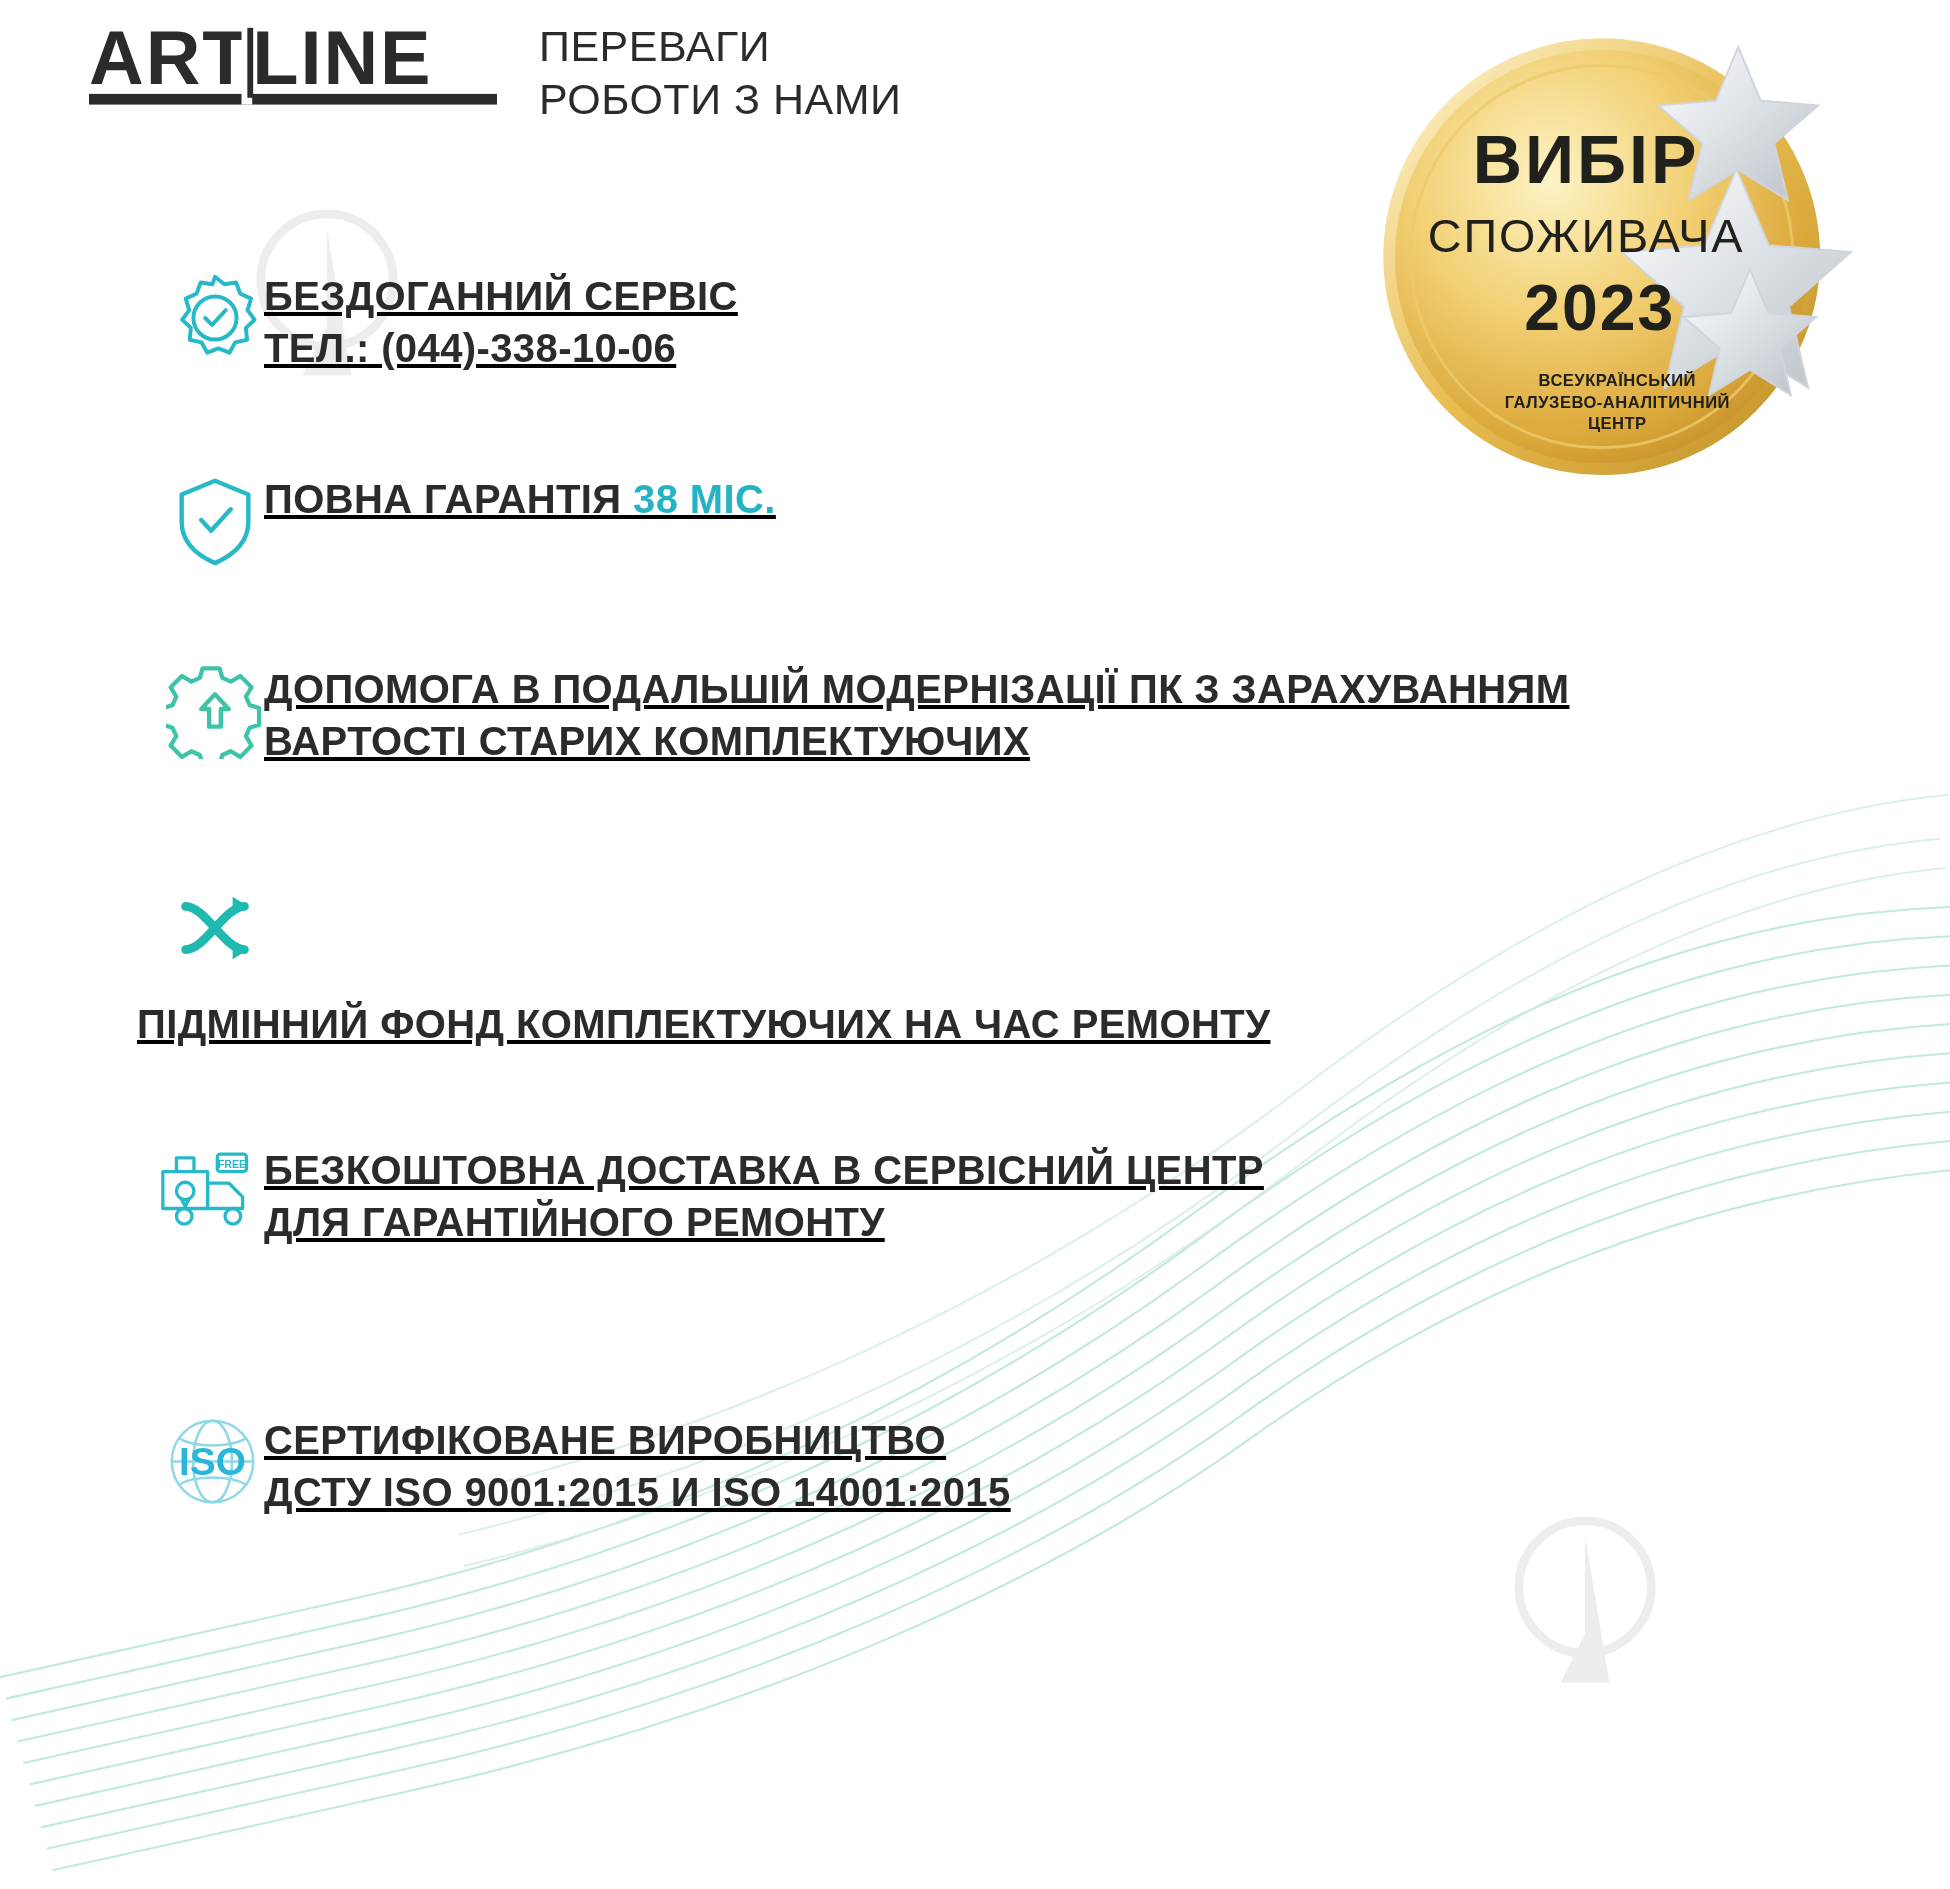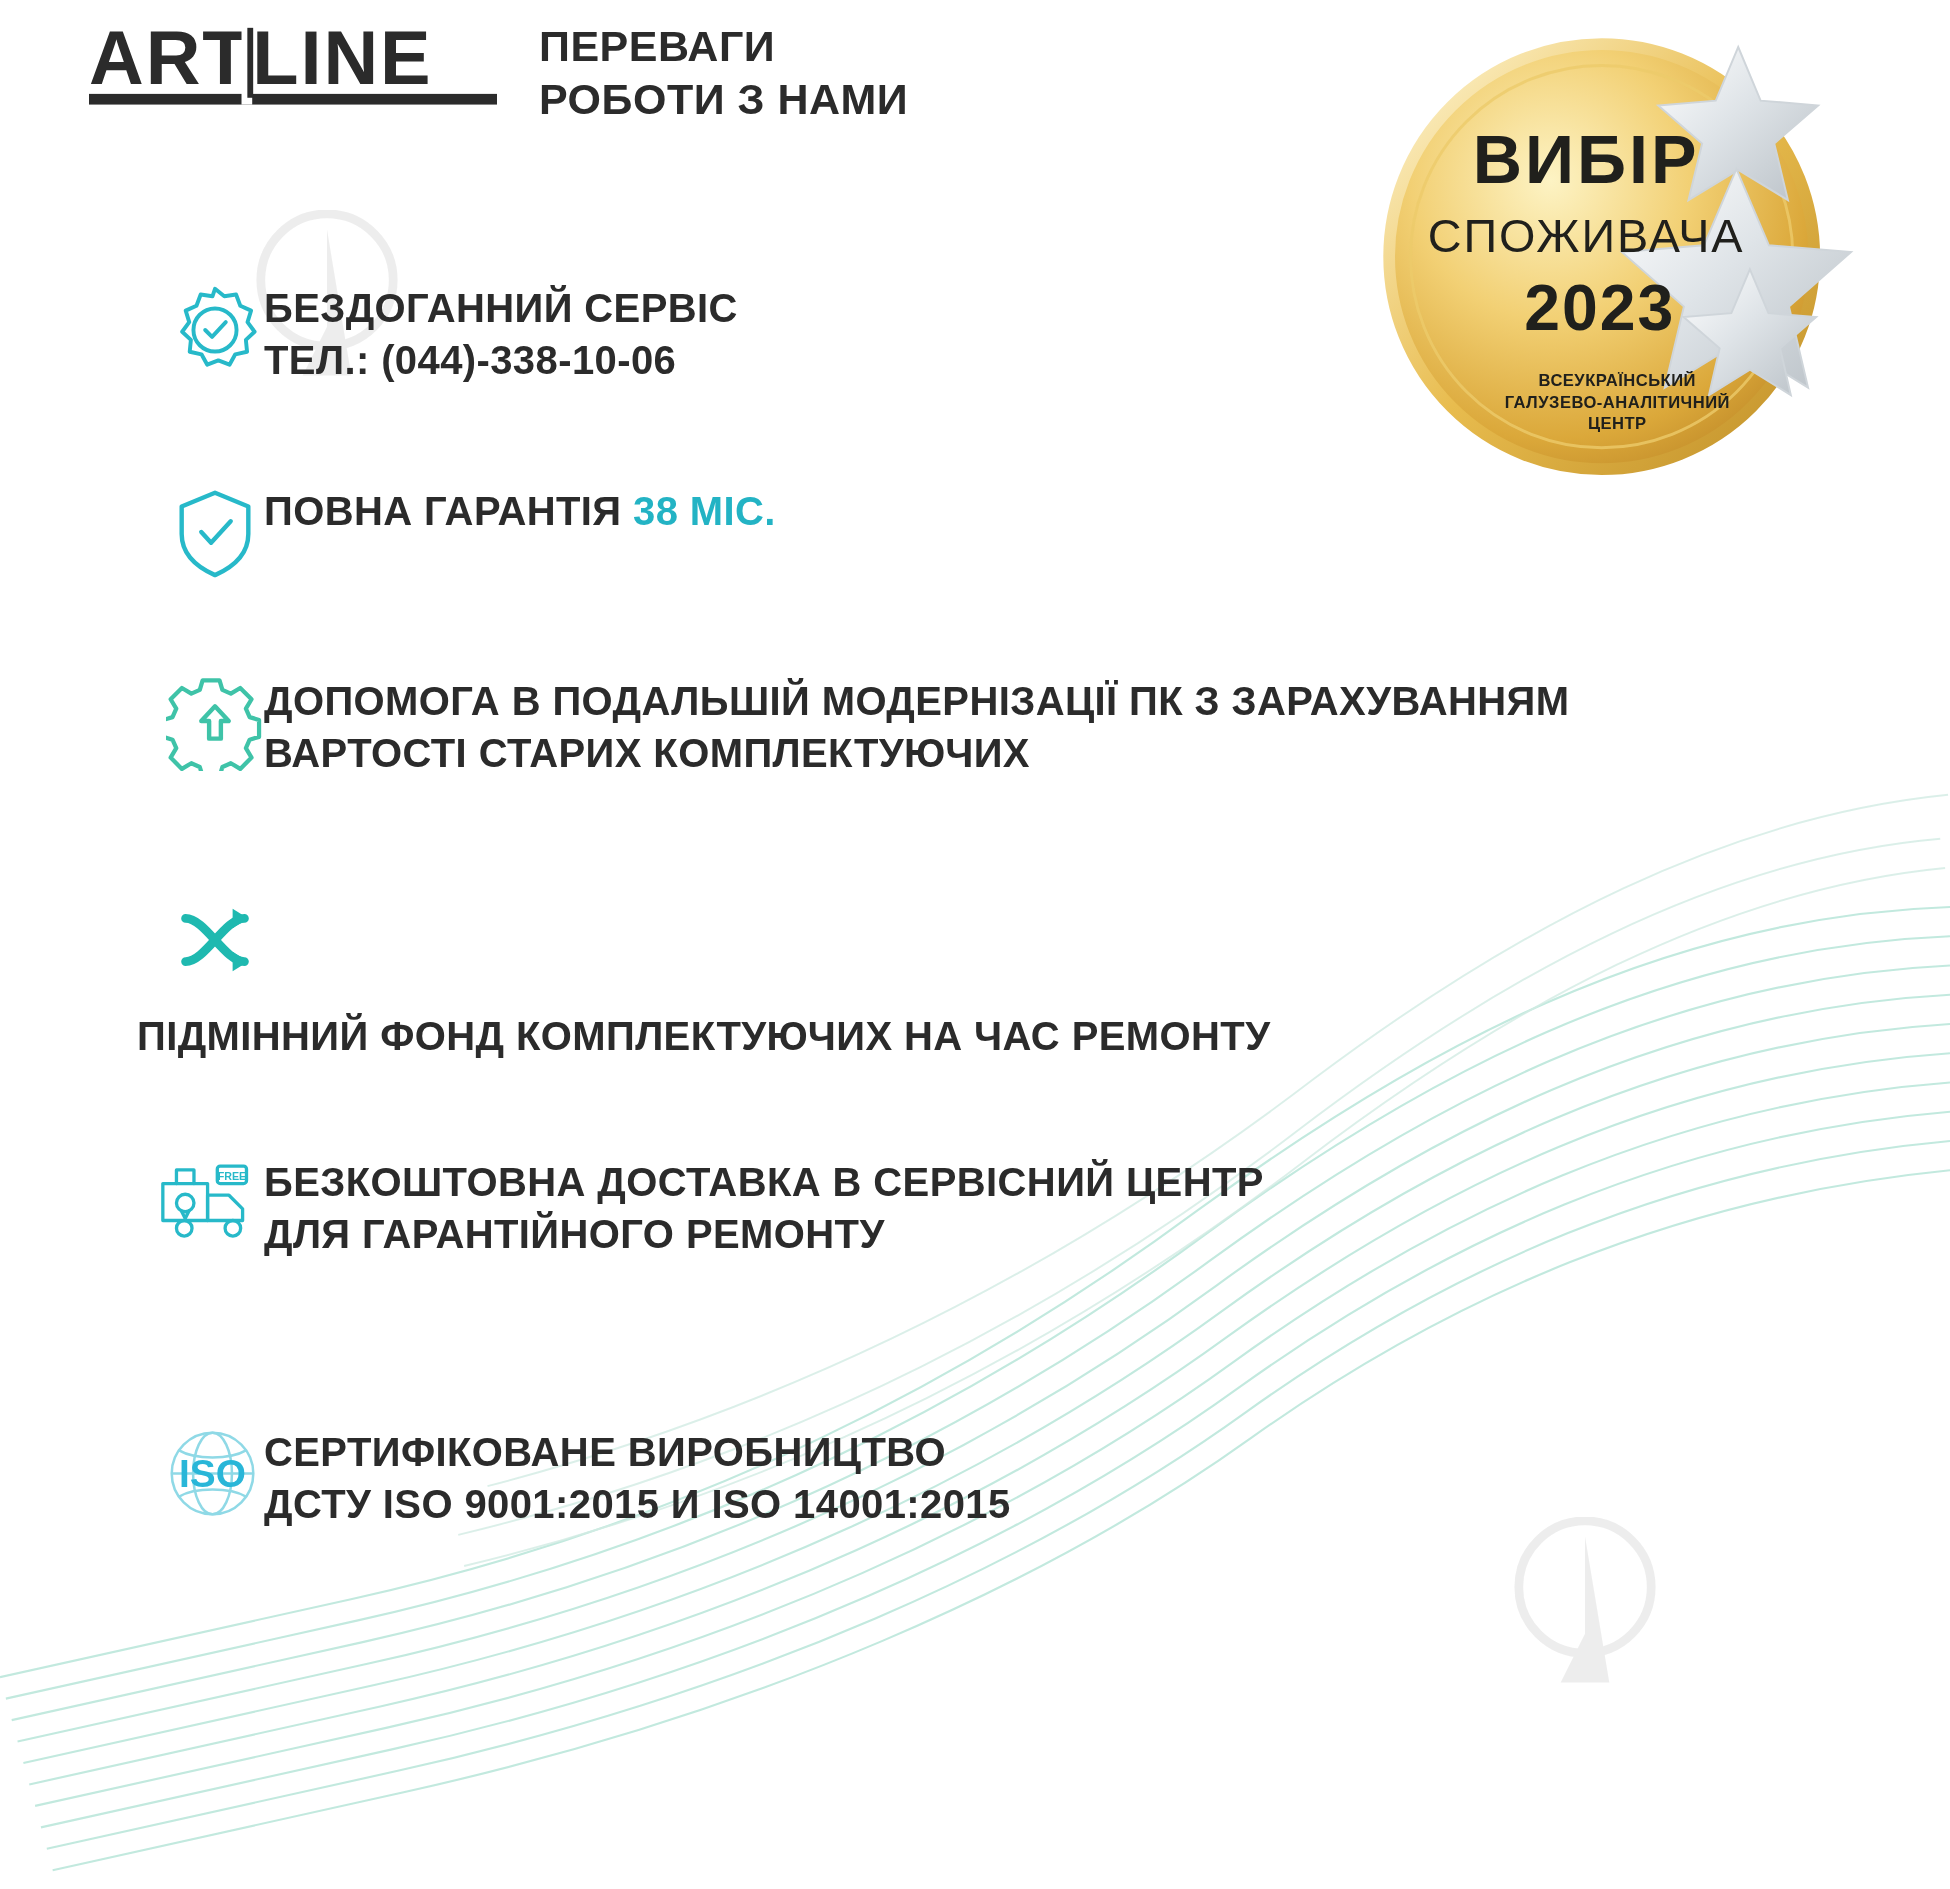--- a/index.html
+++ b/index.html
@@ -51,21 +51,21 @@
     height: 102px;
   }
   .logo svg { display: block; }
 
   .header-title {
     position: absolute;
     left: 539px;
     top: 19.5px;
     color: #2b2b2b;
     font-size: 43px;
-    font-weight: bold;
+    font-weight: normal;
     line-height: 1.25;
     letter-spacing: 0.5px;
     text-transform: uppercase;
   }
   .header-title .line { display: block; white-space: nowrap; }
 
   
   .badge {
     position: absolute;
     left: 1356px;
@@ -74,23 +74,24 @@
     height: 507px;
     z-index: 4;
     text-decoration: underline;
   }
   .badge svg { display: block; }
 
   
   .features {
     position: absolute;
     left: 137px;
-    top: 276px;
+    top: 264px;
     width: 1736px;
     z-index: 2;
+    text-decoration: underline;
   }
   .feature {
     position: relative;
     display: flex;
     align-items: flex-start;
     min-height: 98px;
   }
   .feature .icon {
     flex: 0 0 127px;
     width: 127px;

